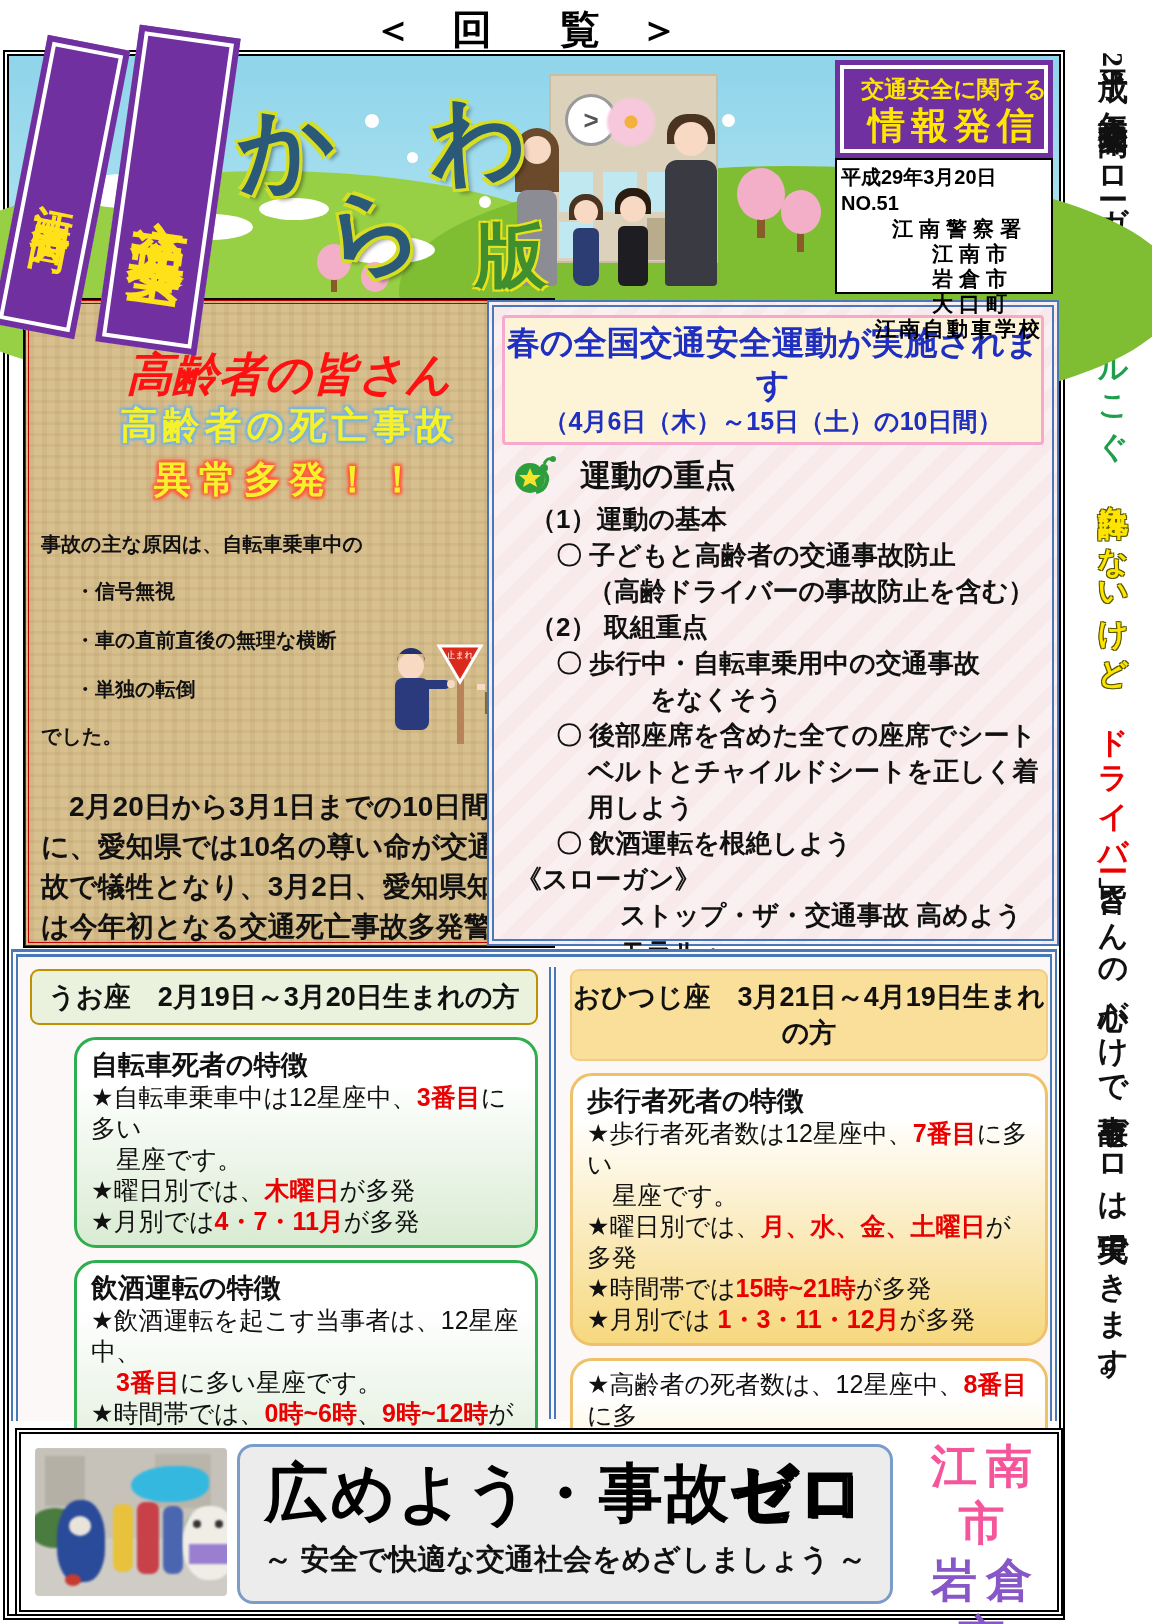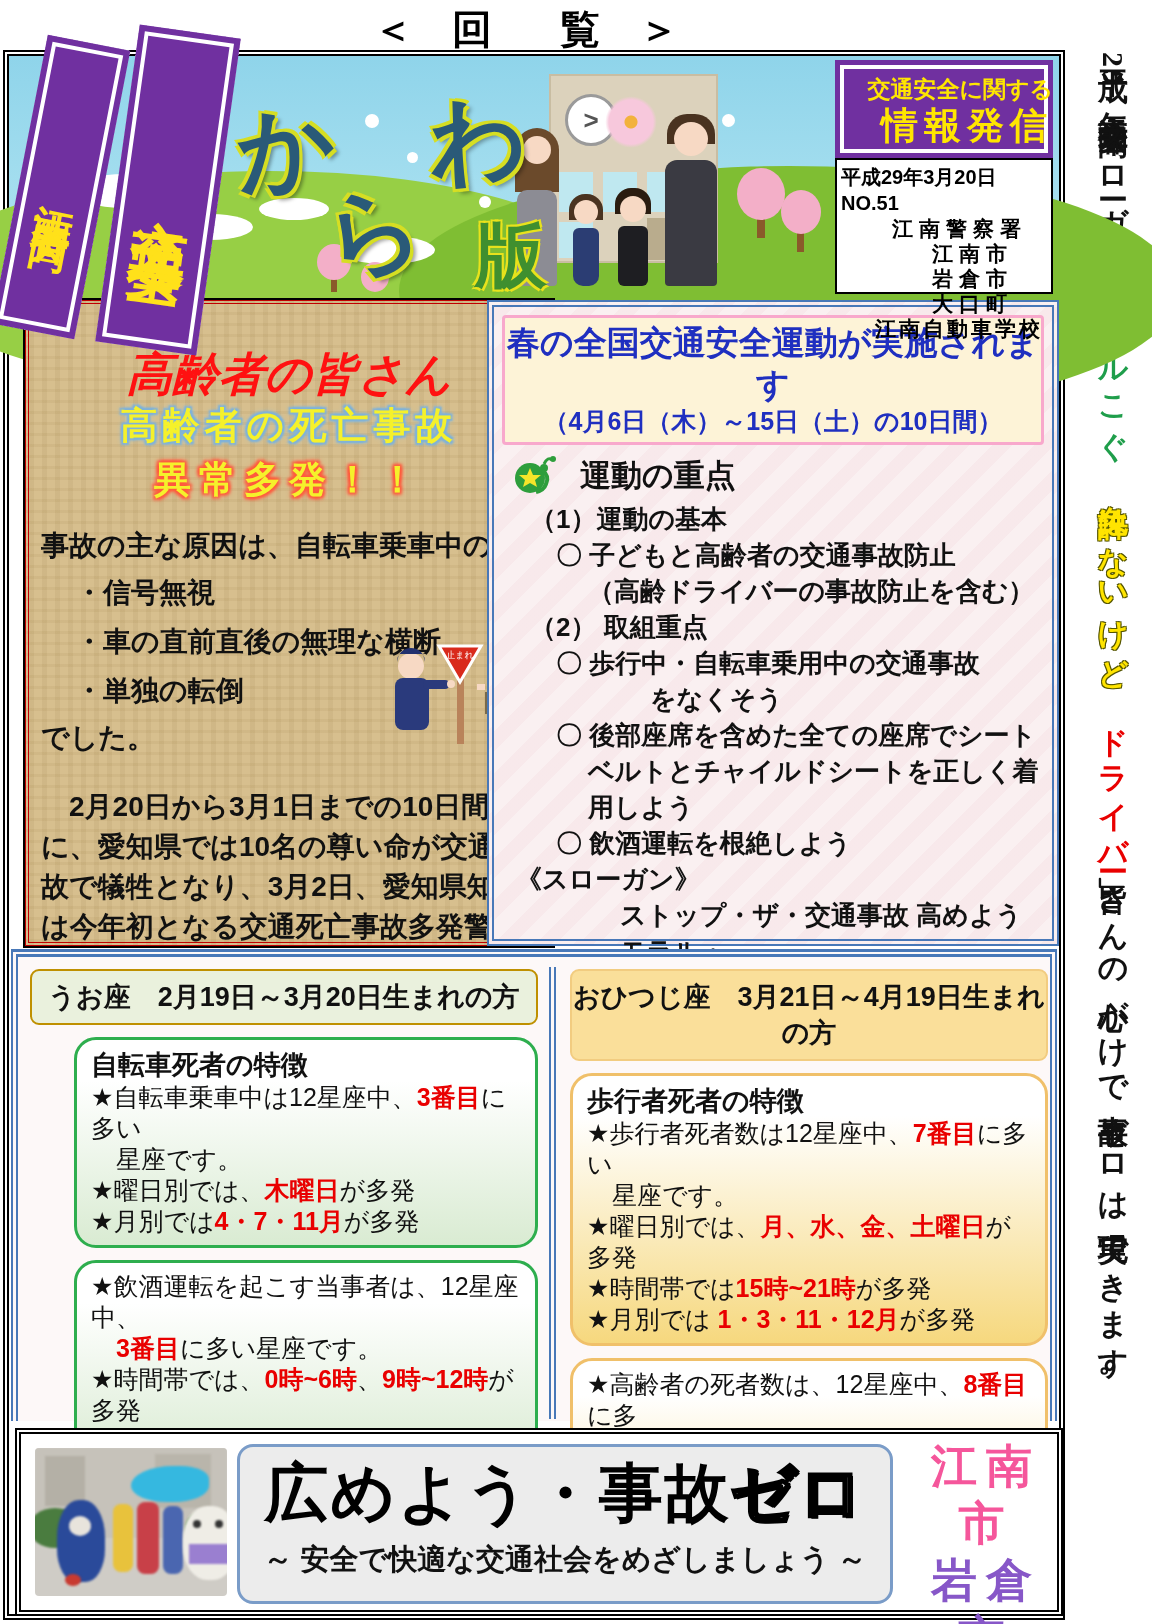--- a/index.html
+++ b/index.html
@@ -29,35 +29,35 @@
             border-bottom:3px solid #000;overflow:visible;}
   .hill{border-radius:50%;}
   .cloud{background:#fff;border-radius:50%;}
   .banner{background:#7030A0;box-shadow:inset 0 0 0 6px #7030A0,inset 0 0 0 10px #fff;
           writing-mode:vertical-rl;text-align:center;color:#ffe11a;font-weight:900;z-index:8;}
   .title-char{color:#2a5a78;font-weight:900;z-index:6;
       text-shadow:3px 3px 0 #d6de23,-3px -3px 0 #d6de23,3px -3px 0 #d6de23,-3px 3px 0 #d6de23,5px 5px 4px rgba(0,0,0,.35);}
   .title-han{color:#3f8f2f;font-weight:900;z-index:6;
       text-shadow:2px 2px 0 #e8e21c,-2px -2px 0 #e8e21c,2px -2px 0 #e8e21c,-2px 2px 0 #e8e21c;}
   .badge{background:#7030A0;box-shadow:inset 0 0 0 5px #7030A0,inset 0 0 0 9px #fff;
-         color:#ffe600;text-align:right;z-index:7;padding-left:20px;}
+         color:#ffe600;text-align:center;z-index:7;padding-left:20px;}
   .issue{background:#fff;border:2px solid #000;z-index:7;color:#000;}
   .org{font-size:21px;font-weight:700;letter-spacing:6px;text-align:right;line-height:25px;padding-right:4px;}
 
   
   .tanbox{left:16px;top:244px;width:528px;height:646px;background:#d7bf8e;
      background-image:repeating-linear-gradient(90deg,rgba(120,90,40,.08) 0 5px,rgba(0,0,0,0) 5px 13px),
                       repeating-linear-gradient(0deg,rgba(150,115,60,.10) 0 3px,rgba(0,0,0,0) 3px 11px);
      border:4px double #c00000;outline:2px solid #000;box-sizing:border-box;padding:44px 12px 0 12px;}
   .eld-title{font-size:46px;line-height:52px;font-weight:900;font-style:italic;color:#ff1111;text-align:center;}
   .eld-sub1{font-size:37px;line-height:52px;font-weight:700;color:#f5f12b;text-align:center;letter-spacing:5px;
       text-shadow:2px 2px 2px #7fb2d9,-2px -2px 2px #7fb2d9,2px -2px 2px #7fb2d9,-2px 2px 2px #7fb2d9,0 0 6px #8fc6e8;}
   .eld-sub2{font-size:37px;line-height:56px;font-weight:800;color:#f5f12b;text-align:center;letter-spacing:8px;
       text-shadow:2px 2px 3px #ff5a3c,-2px -2px 3px #ff5a3c,2px -2px 3px #ff5a3c,-2px 2px 3px #ff5a3c,0 0 7px #ff6f50;}
-  .eld-body{font-size:28px;font-weight:800;color:#111;}
+  .eld-body{font-size:20px;font-weight:800;color:#111;font-family:Liberation Mono, monospace;}
   .eld-bullet{padding-left:34px;line-height:49px;}
   .eld-para{margin-top:26px;font-size:28px;font-weight:800;line-height:40px;color:#111;}
 
   
   .campaign{left:478px;top:244px;width:572px;height:646px;background:#faf0f1;
      background-image:repeating-linear-gradient(135deg,rgba(230,180,190,.12) 0 14px,rgba(0,0,0,0) 14px 30px);
      border:7px double #4878b8;box-sizing:border-box;padding:8px 8px 0 8px;}
   .c-head{background:#fdf3d7;border:3px solid #f8a8cc;border-radius:4px;text-align:center;
           padding:4px 2px 6px 2px;color:#1f2fc0;}
   .c-head .l1{font-size:33px;font-weight:900;line-height:42px;}
@@ -245,20 +245,21 @@
     <div class="abs h-col" style="left:12px;width:508px;">
       <div class="h-head green">うお座　2月19日～3月20日生まれの方</div>
       <div class="h-box green">
         <div class="h-title">自転車死者の特徴</div>
         <div class="h-line"><span>★自転車乗車中は12星座中、</span><span class="seg-red">3番目</span><span>に多い</span></div>
         <div class="h-line"><span>　星座です。</span></div>
         <div class="h-line"><span>★曜日別では、</span><span class="seg-red">木曜日</span><span>が多発</span></div>
         <div class="h-line"><span>★月別では</span><span class="seg-red">4・7・11月</span><span>が多発</span></div>
       </div>
       <div class="h-box green">
+        <div class="h-title">飲酒運転の特徴</div>
         <div class="h-line"><span>★飲酒運転を起こす当事者は、12星座中、</span></div>
         <div class="h-line"><span>　</span><span class="seg-red">3番目</span><span>に多い星座です。</span></div>
         <div class="h-line"><span>★時間帯では、</span><span class="seg-red">0時~6時</span><span>、</span><span class="seg-red">9時~12時</span><span>が多発</span></div>
         <div class="h-line"><span>★曜日別では、</span><span class="seg-red">木曜日</span><span>が多発</span></div>
       </div>
     </div>
 
     <div class="abs h-col" style="left:552px;width:478px;">
       <div class="h-head orange">おひつじ座　3月21日～4月19日生まれの方</div>
       <div class="h-box orange">

